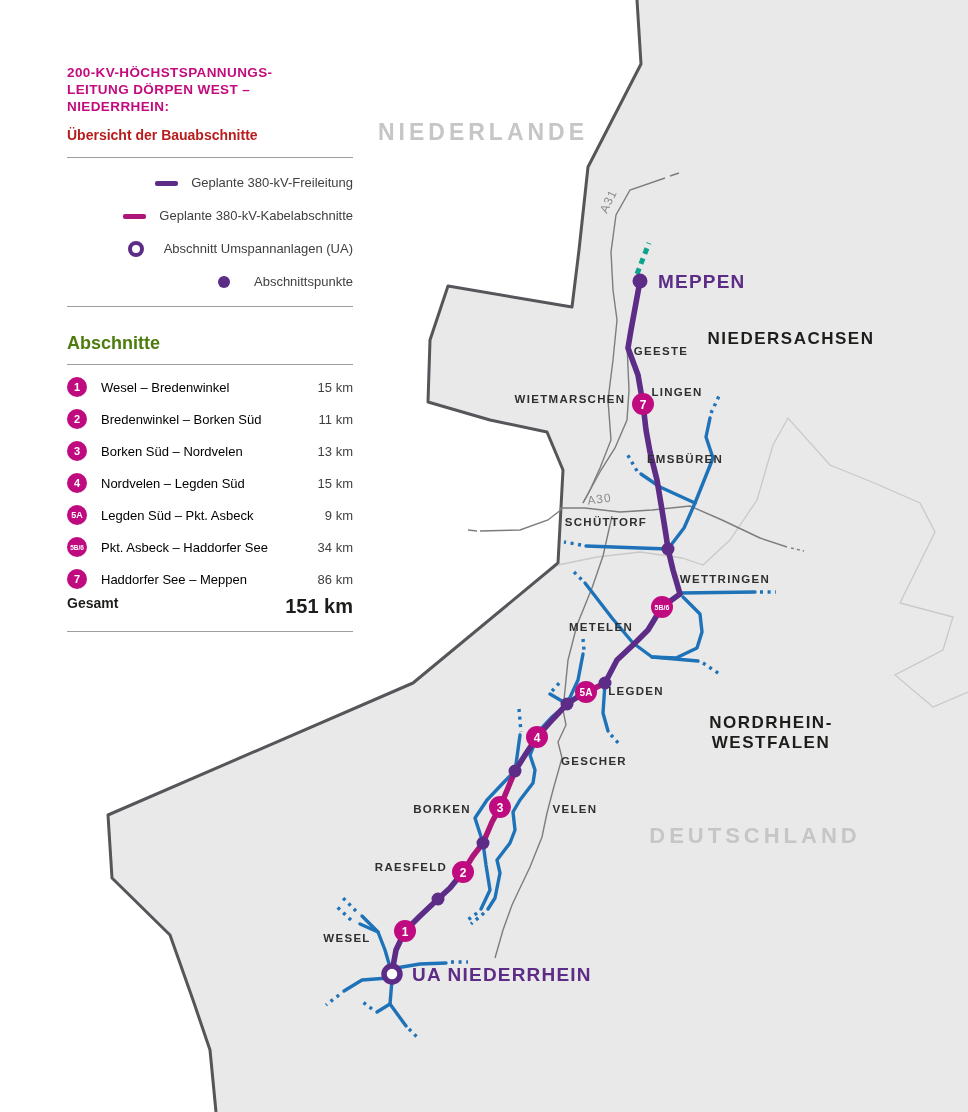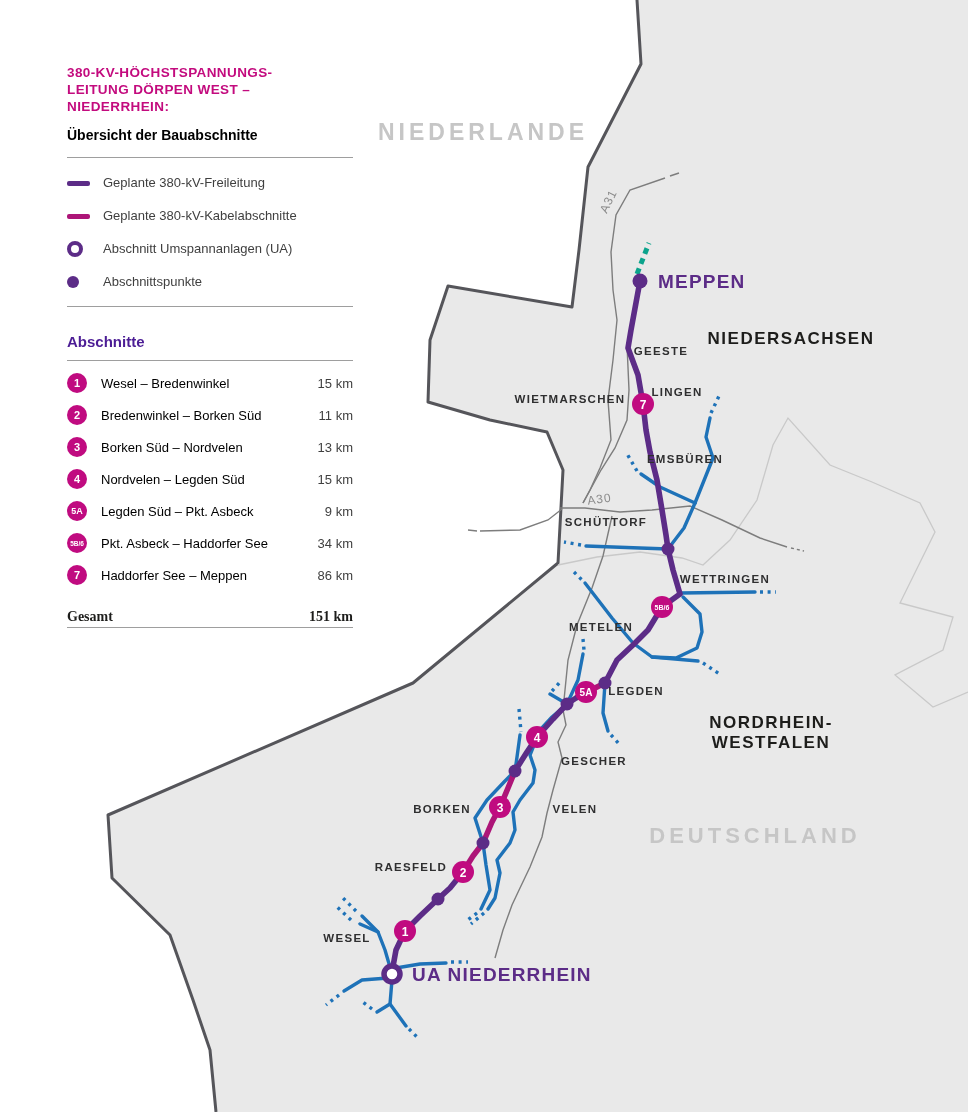--- a/index.html
+++ b/index.html
@@ -4,47 +4,47 @@
 <style>
   html,body{margin:0;padding:0;background:#ffffff;}
   body{width:968px;height:1112px;position:relative;overflow:hidden;
        font-family:"Liberation Sans", sans-serif;color:#3a3a3a;}
   .stage{position:absolute;inset:0;width:968px;height:1112px;}
   svg{position:absolute;inset:0;}
   
   .panel{position:absolute;left:67px;top:64px;width:286px;z-index:2;}
   .panel-title{color:#c30b7e;font-weight:bold;font-size:13.5px;line-height:17px;
                letter-spacing:.4px;white-space:pre-line;}
-  .panel-subtitle{color:#000000;font-weight:bold;font-size:14px;margin-top:12px;}
+  .panel-subtitle{color:#b91c1c;font-weight:bold;font-size:14px;margin-top:12px;}
   .divider{border:none;border-top:1px solid #9e9e9e;margin:14px 0 0 0;}
   .legend{margin-top:16px;}
-  .legend-item{display:flex;align-items:flex-start;margin-bottom:15px;}
+  .legend-item{display:flex;align-items:flex-start;margin-bottom:15px;justify-content:flex-end;}
   .legend-icon{width:36px;flex:0 0 36px;height:18px;display:flex;align-items:center;}
   .legend-label{font-size:13px;line-height:18px;color:#3f3f3f;white-space:pre-line;}
   .sw-purple{width:23px;height:5px;background:#5c2c87;border-radius:2px;}
   .sw-magenta{width:23px;height:5px;background:#ad1578;border-radius:2px;}
   .sw-blue{width:23px;height:3px;background:#1e72b8;border-radius:1.5px;}
   .sw-teal{display:flex;gap:3px;}
   .sw-teal i{width:5px;height:5px;background:#0ba38c;display:block;}
   .sw-gray{width:23px;height:2px;background:#9a9a9a;}
   .sw-ring{width:8px;height:8px;border:4px solid #5c2c87;border-radius:50%;background:#fff;}
   .sw-dot{width:12px;height:12px;background:#5c2c87;border-radius:50%;}
-  .sections-heading{font-size:15px;font-weight:bold;color:#4c1d95;margin-top:26px;}
+  .sections-heading{font-size:18px;font-weight:bold;color:#4d7c0f;margin-top:26px;}
   .sections{margin-top:6px;}
   .section-row{display:flex;align-items:center;height:32px;}
   .badge{flex:0 0 20px;width:20px;height:20px;border-radius:50%;background:#c00b80;
          color:#fff;font-weight:bold;font-size:11px;display:flex;align-items:center;
          justify-content:center;margin-right:14px;}
   .badge.small{font-size:9px;}
   .badge.tiny{font-size:6.5px;letter-spacing:0;}
   .section-label{flex:1;font-size:13px;color:#000000;}
   .section-km{font-size:13px;color:#3f3f3f;white-space:nowrap;margin-left:12px;}
-  .total-row{display:flex;align-items:flex-end;height:34px;font-weight:bold;color:#1d1d1b;font-family:Liberation Serif, serif;}
+  .total-row{display:flex;align-items:flex-start;height:34px;font-weight:bold;color:#1d1d1b;}
   .total-label{flex:1;font-size:14px;}
-  .total-km{font-size:14px;white-space:nowrap;}
+  .total-km{font-size:20px;white-space:nowrap;}
   
   text{font-family:"Liberation Sans", sans-serif;}
   .t-place{font-size:11.5px;font-weight:bold;fill:#2f2f30;letter-spacing:1.3px;text-anchor:middle;}
   .t-region{font-size:17px;font-weight:bold;fill:#1d1d1b;letter-spacing:1.5px;text-anchor:middle;}
   .t-country{font-size:23px;font-weight:bold;fill:#c6c6c6;letter-spacing:4px;text-anchor:middle;}
   .t-road{font-size:12px;fill:#8a8a8a;letter-spacing:1px;text-anchor:middle;}
   .t-station{font-size:19px;font-weight:bold;fill:#5c2c87;letter-spacing:1.2px;}
   .t-badge{font-size:12px;font-weight:bold;fill:#ffffff;text-anchor:middle;}
   .t-badge.small{font-size:10px;}
   .t-badge.tiny{font-size:7px;}
@@ -186,21 +186,21 @@
     <text class="t-place" x="575" y="813">VELEN</text>
     <text class="t-place" x="442" y="813">BORKEN</text>
     <text class="t-place" x="411" y="871">RAESFELD</text>
     <text class="t-place" x="347" y="942">WESEL</text>
 
     <text class="t-road" x="600" y="503" transform="rotate(-8 600 503)">A30</text>
     <text class="t-road" x="612" y="203" transform="rotate(-64 612 203)">A31</text>
   </svg>
 
   <div class="panel">
-    <div class="panel-title">380-KV-HÖCHSTSPANNUNGS-
+    <div class="panel-title">200-KV-HÖCHSTSPANNUNGS-
 LEITUNG DÖRPEN WEST –
 NIEDERRHEIN:</div>
     <div class="panel-subtitle">Übersicht der Bauabschnitte</div>
     <hr class="divider">
 
     <div class="legend">
       <div class="legend-item">
         <span class="legend-icon">
             <i class="sw-purple"></i>
           </span>

